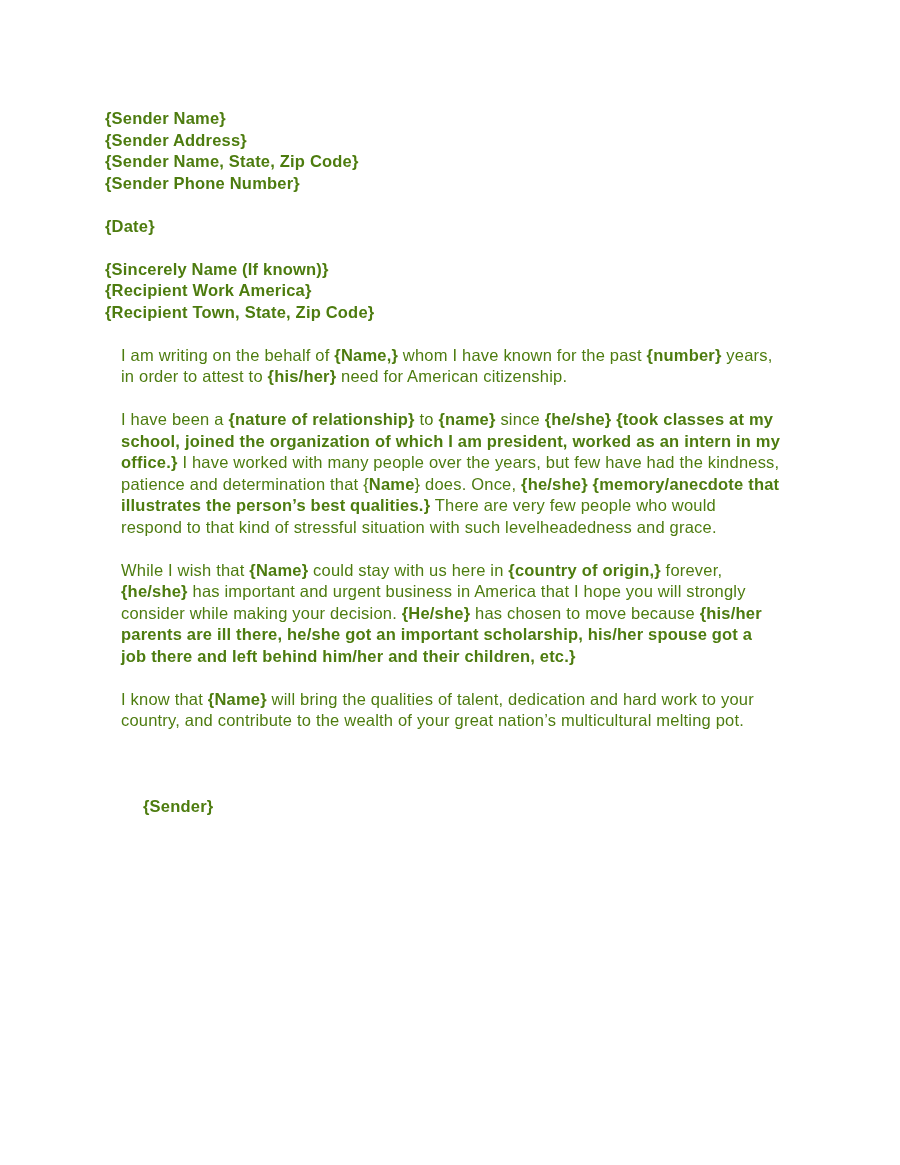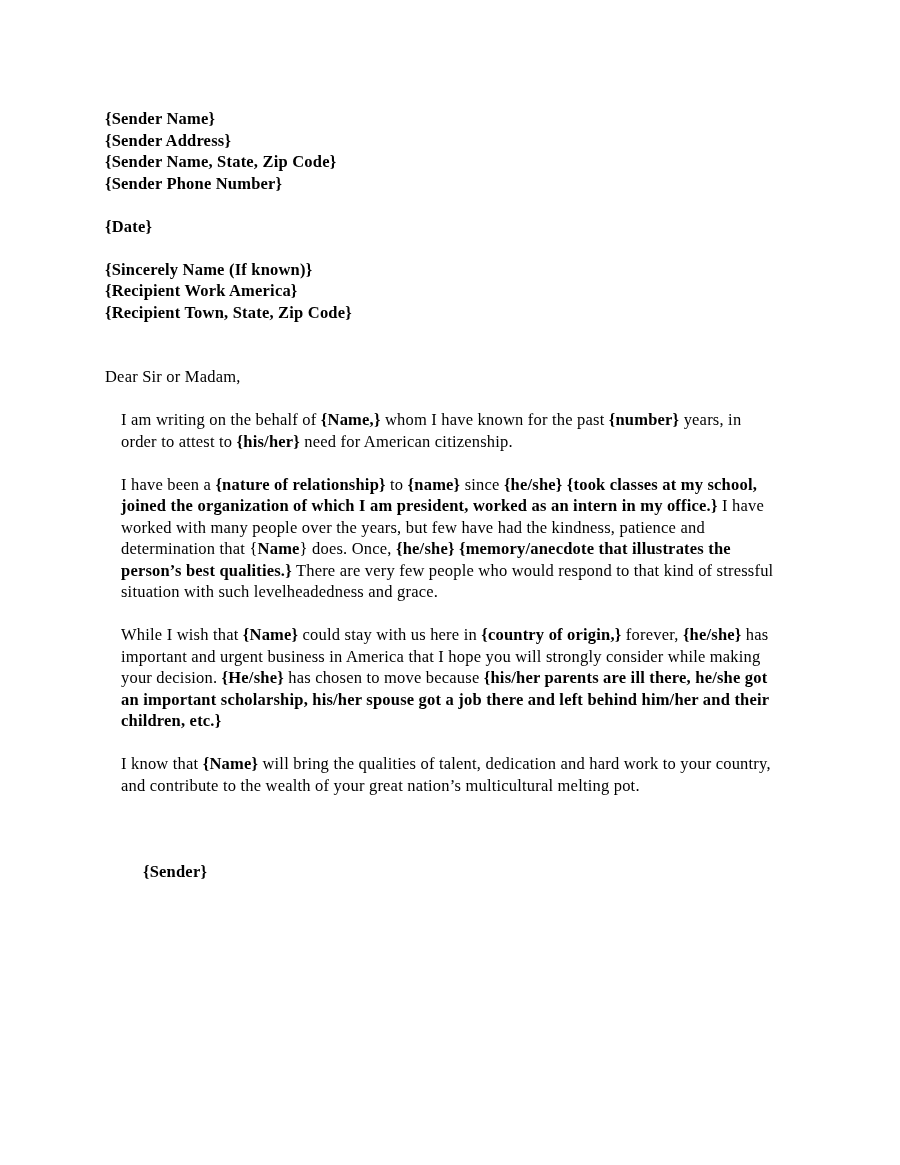--- a/index.html
+++ b/index.html
@@ -1,22 +1,22 @@
 <!DOCTYPE html>
 <html><head>
 <meta charset="utf-8">
 <style>
   html,body{margin:0;padding:0;background:#ffffff;}
   .page{
     position:relative;
     width:900px;height:1165px;
     background:#ffffff;
     overflow:hidden;
-    font-family:Liberation Serif, serif;
-    color:#000000;
+    font-family:Liberation Sans, sans-serif;
+    color:#4d7c0f;
   }
   .letter{
     position:absolute;
     left:105px;top:108px;
     width:692px;
     font-size:16.5px;
     line-height:21.5px;
     letter-spacing:0.2px;
   }
   .line{white-space:nowrap;}
@@ -41,21 +41,20 @@
     </div>
 
     <div class="line addr gap1">{Date}</div>
 
     <div class="gap1">
       <div class="line addr">{Sincerely Name (If known)}</div>
       <div class="line addr">{Recipient Work America}</div>
       <div class="line addr">{Recipient Town, State, Zip Code}</div>
     </div>
 
-    <div class="line gap2">Dear Sir or Madam,</div>
 
     <p class="gap1"><span>I am writing on the behalf of </span><span class="b">{Name,}</span><span> whom I have known for the past </span><span class="b">{number}</span><span> years, in order to attest to </span><span class="b">{his/her}</span><span> need for American citizenship.</span></p>
     <p class="gap1"><span>I have been a </span><span class="b">{nature of relationship}</span><span> to </span><span class="b">{name}</span><span> since </span><span class="b">{he/she}</span><span> </span><span class="b">{took classes at my school, joined the organization of which I am president, worked as an intern in my office.}</span><span> I have worked with many people over the years, but few have had the kindness, patience and determination that {</span><span class="b">Name</span><span>} does. Once, </span><span class="b">{he/she}</span><span> </span><span class="b">{memory/anecdote that illustrates the person’s best qualities.}</span><span> There are very few people who would respond to that kind of stressful situation with such levelheadedness and grace.</span></p>
     <p class="gap1"><span>While I wish that </span><span class="b">{Name}</span><span> could stay with us here in </span><span class="b">{country of origin,}</span><span> forever, </span><span class="b">{he/she}</span><span> has important and urgent business in America that I hope you will strongly consider while making your decision. </span><span class="b">{He/she}</span><span> has chosen to move because </span><span class="b">{his/her parents are ill there, he/she got an important scholarship, his/her spouse got a job there and left behind him/her and their children, etc.}</span></p>
     <p class="gap1"><span>I know that </span><span class="b">{Name}</span><span> will bring the qualities of talent, dedication and hard work to your country, and contribute to the wealth of your great nation’s multicultural melting pot.</span></p>
 
     <div class="line addr gap3">{Sender}</div>
 
   </div>
 </div>

